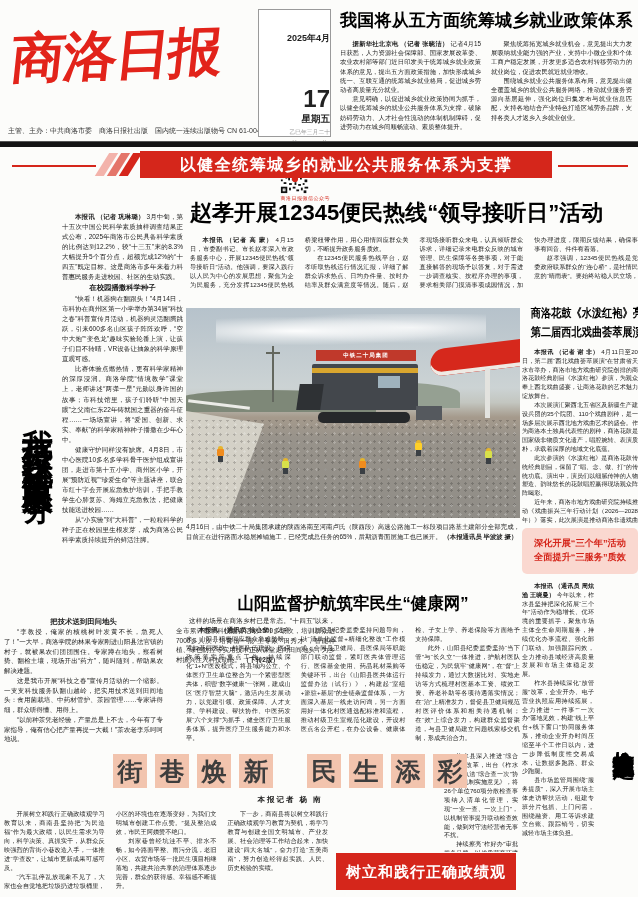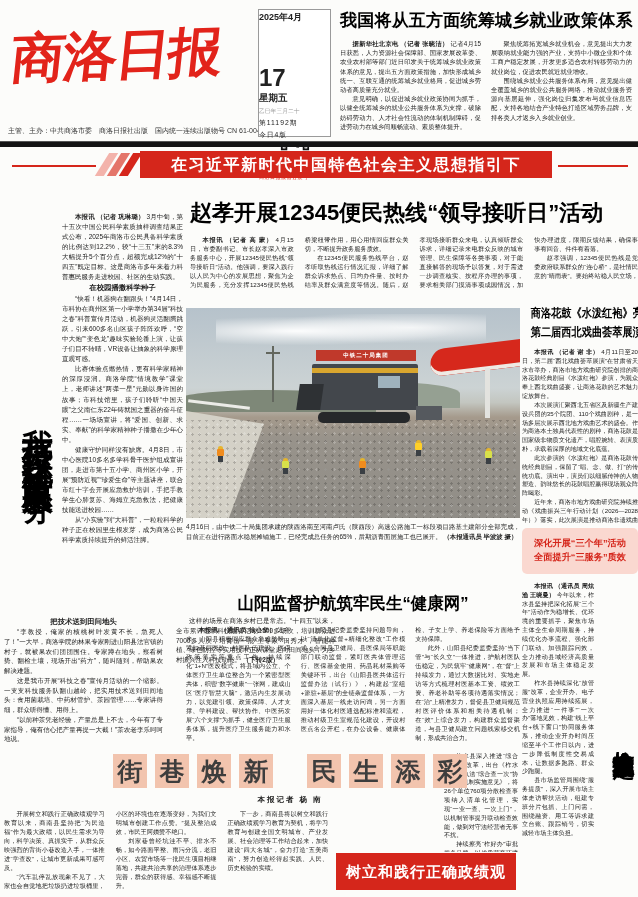--- a/index.html
+++ b/index.html
@@ -6,21 +6,21 @@
   .page{position:relative;width:638px;height:897px;margin:0 auto;background:#fcfcfa;overflow:hidden;
         font-family:"Liberation Sans",sans-serif;color:#222;}
   .abs{position:absolute;}
   
   .mast-title{left:12px;top:14px;width:238px;height:80px;font-size:54px;font-weight:900;color:#e2231a;
     transform:skewX(-8deg) rotate(-2deg);letter-spacing:-2px;line-height:80px;white-space:nowrap;}
   .mast-pinyin{left:46px;top:99px;width:190px;font-size:12.5px;font-weight:bold;color:#e2231a;
     letter-spacing:3px;font-family:"Liberation Serif",serif;}
   .publisher{left:8px;top:126px;width:330px;font-size:7px;color:#333;white-space:nowrap;}
   .date-box{left:258px;top:9px;width:73px;height:128px;border:1px solid #9a9a9a;background:#fff;
-    text-align:left;box-sizing:border-box;padding-top:1px;}
+    text-align:right;box-sizing:border-box;padding-top:22px;}
   .db-ym{font-size:9px;font-weight:bold;}
   .db-day{font-size:24px;font-weight:bold;line-height:26px;margin-top:41px;}
   .db-wd{font-size:9.5px;font-weight:bold;margin-top:1px;}
   .db-lunar{font-size:5.8px;color:#999;margin-top:2px;}
   .db-issue,.db-pages{font-size:6.8px;margin-top:2px;letter-spacing:1px;}
   .db-qr{margin:3px auto 0;width:30px;height:30px;display:block;}
   .db-qrcap{font-size:5px;color:#d5261b;margin-top:1px;letter-spacing:.5px;}
   
   .top-story{left:340px;top:8px;width:292px;}
   .top-headline{font-size:17.2px;font-weight:900;white-space:nowrap;letter-spacing:.2px;color:#000;
@@ -191,21 +191,21 @@
 
     </div>
   </div>
 
   <div class="abs hrule"></div>
 
   <div class="abs b-line" style="left:12px;width:84px;"></div>
   <div class="abs b-slash" style="left:102px;background:#f3b3ab;"></div>
   <div class="abs b-slash" style="left:114px;background:#e4756a;"></div>
   <div class="abs b-slash" style="left:126px;background:#d5261b;"></div>
-  <div class="abs b-box">在习近平新时代中国特色社会主义思想指引下</div>
+  <div class="abs b-box">以健全统筹城乡的就业公共服务体系为支撑</div>
   <div class="abs b-line" style="left:558px;width:70px;"></div>
 
   <div class="abs hotline-head">赵孝开展12345便民热线“领导接听日”活动</div>
   <div class="abs smallcols c4 hotline-body">
     <p><b class="byline-b">本报讯</b>
        <b class="byline-b">（记者 高 蒙）</b>
        <span>4月15日，市委副书记、市长赵孝深入市政务服务中心，开展12345便民热线“领导接听日”活动。他强调，要深入践行以人民为中心的发展思想，聚焦为企为民服务，充分发挥12345便民热线桥梁纽带作用，用心用情回应群众关切，不断提升政务服务质效。</span></p>
     <p>在12345便民服务热线平台，赵孝听取热线运行情况汇报，详细了解群众诉求热点、日均办件量、按时办结率及群众满意度等情况。随后，赵孝现场接听群众来电，认真倾听群众诉求，详细记录来电群众反映的城市管理、民生保障等各类事项，对于能直接解答的现场予以答复，对于需进一步调查核实、按程序办理的事项，要求相关部门摸清事项成因情况，加快办理进度，限期反馈结果，确保事事有回音、件件有着落。</p>
     <p>赵孝强调，12345便民热线是党委政府联系群众的“连心桥”，是社情民意的“晴雨表”。要始终站稳人民立场，厚植群众意识，倾情发力，精准施策，做到民有所呼、我有所应。</p>
 

